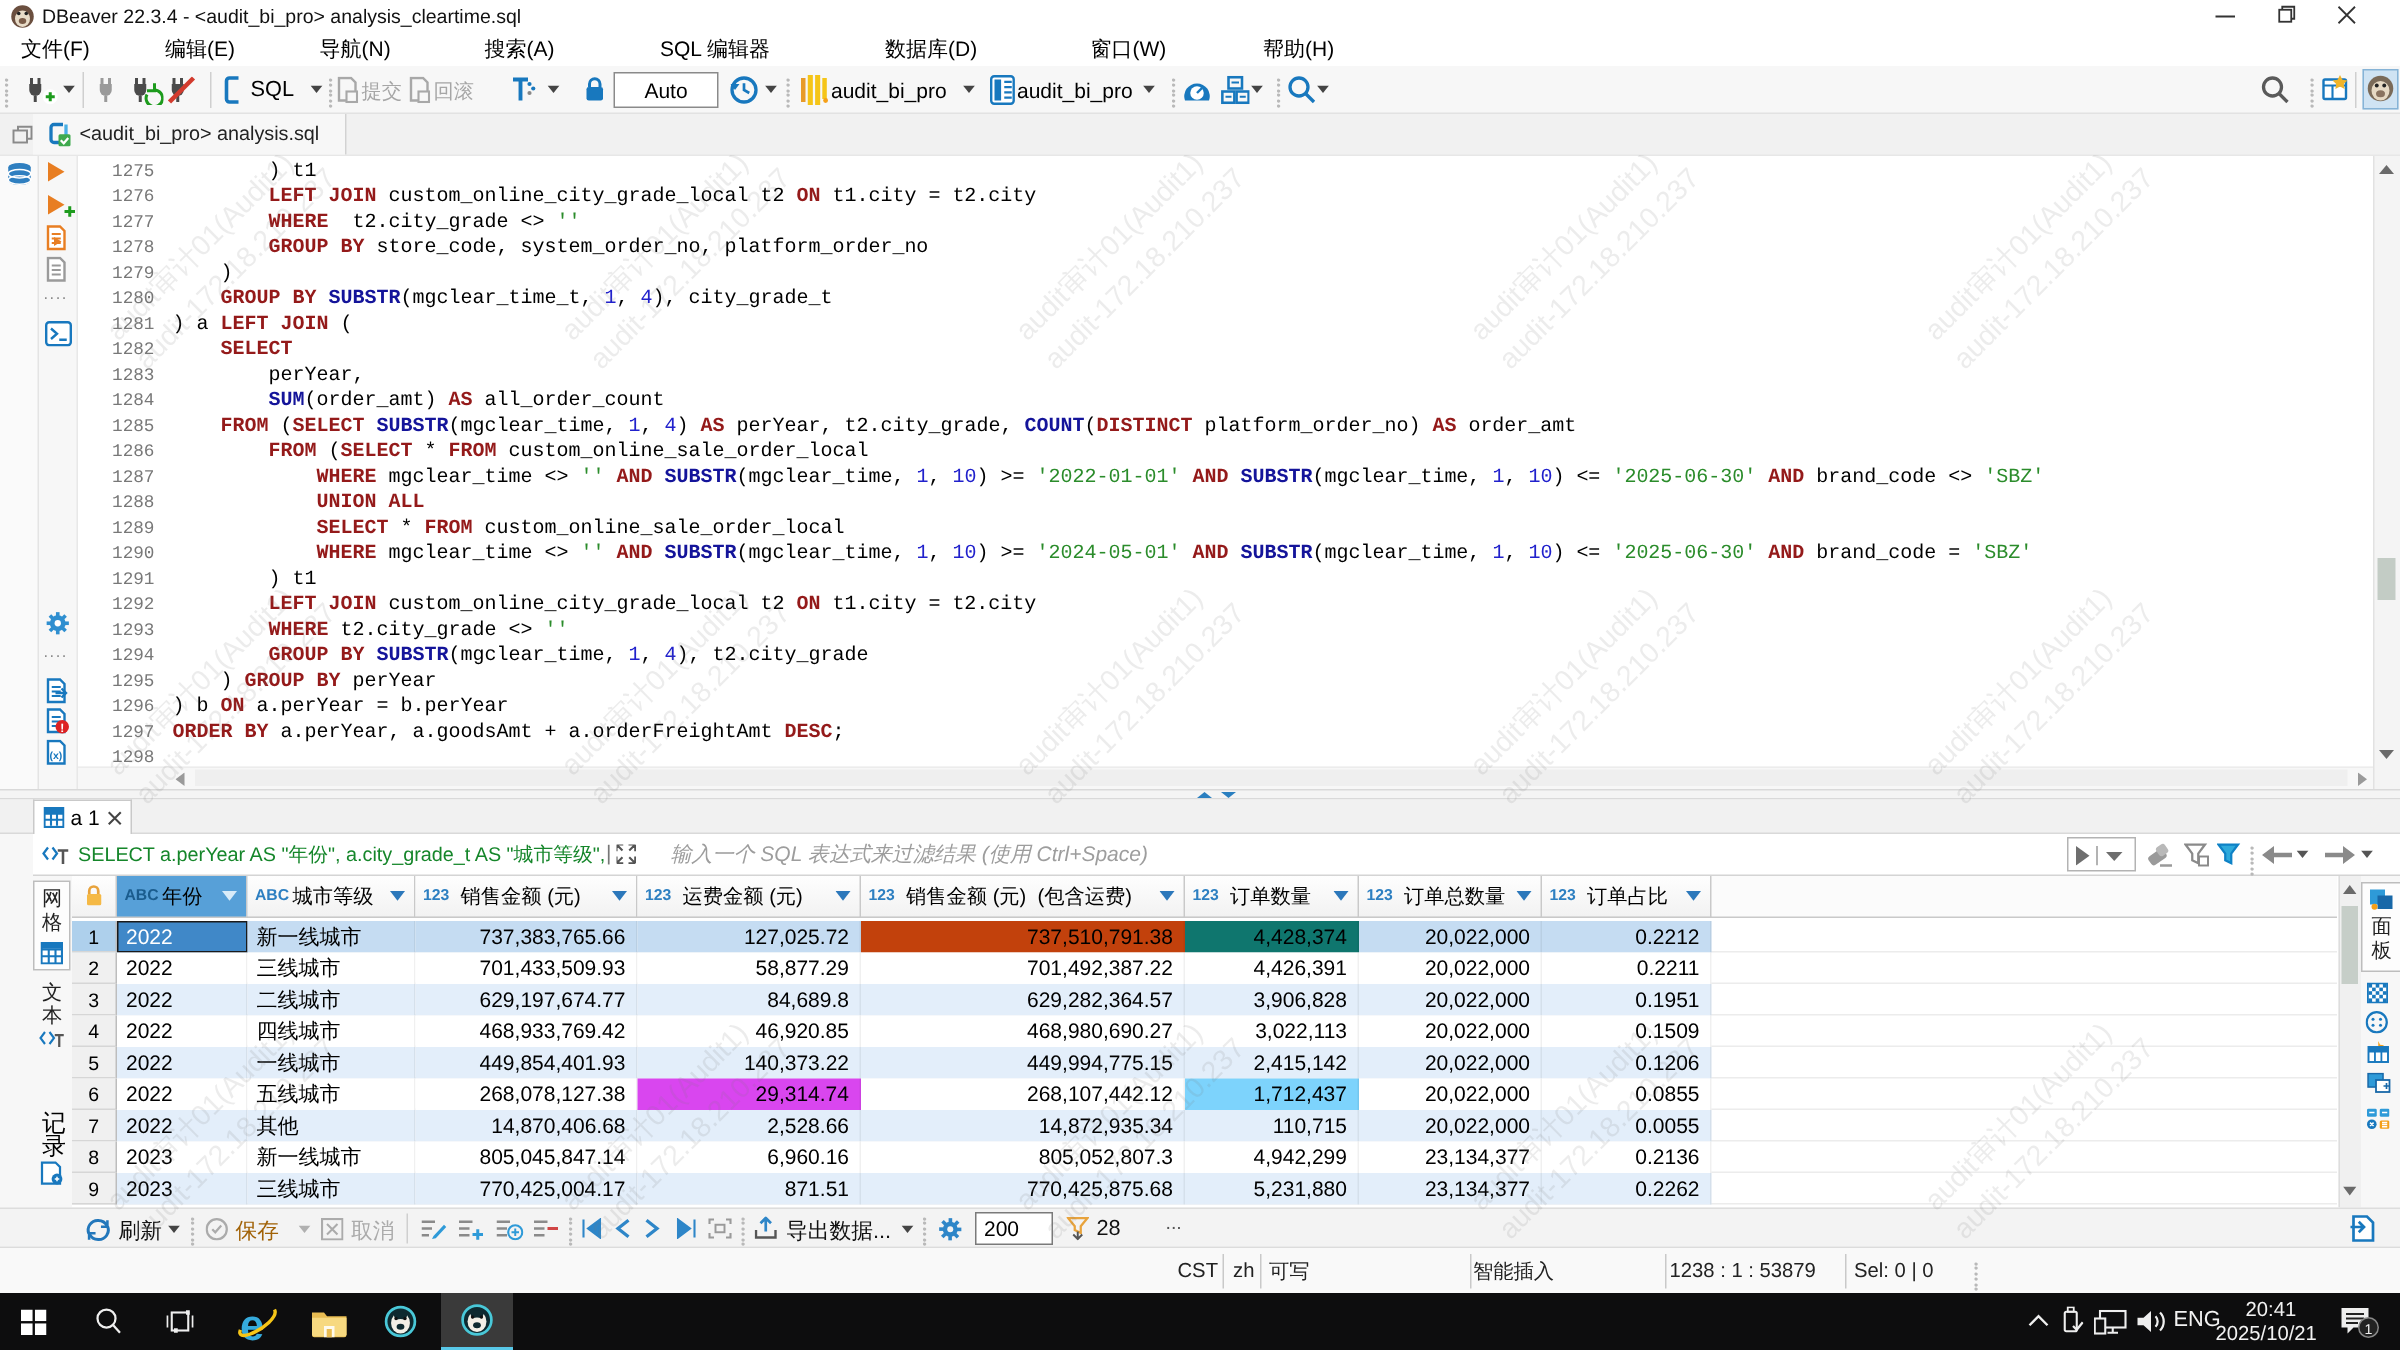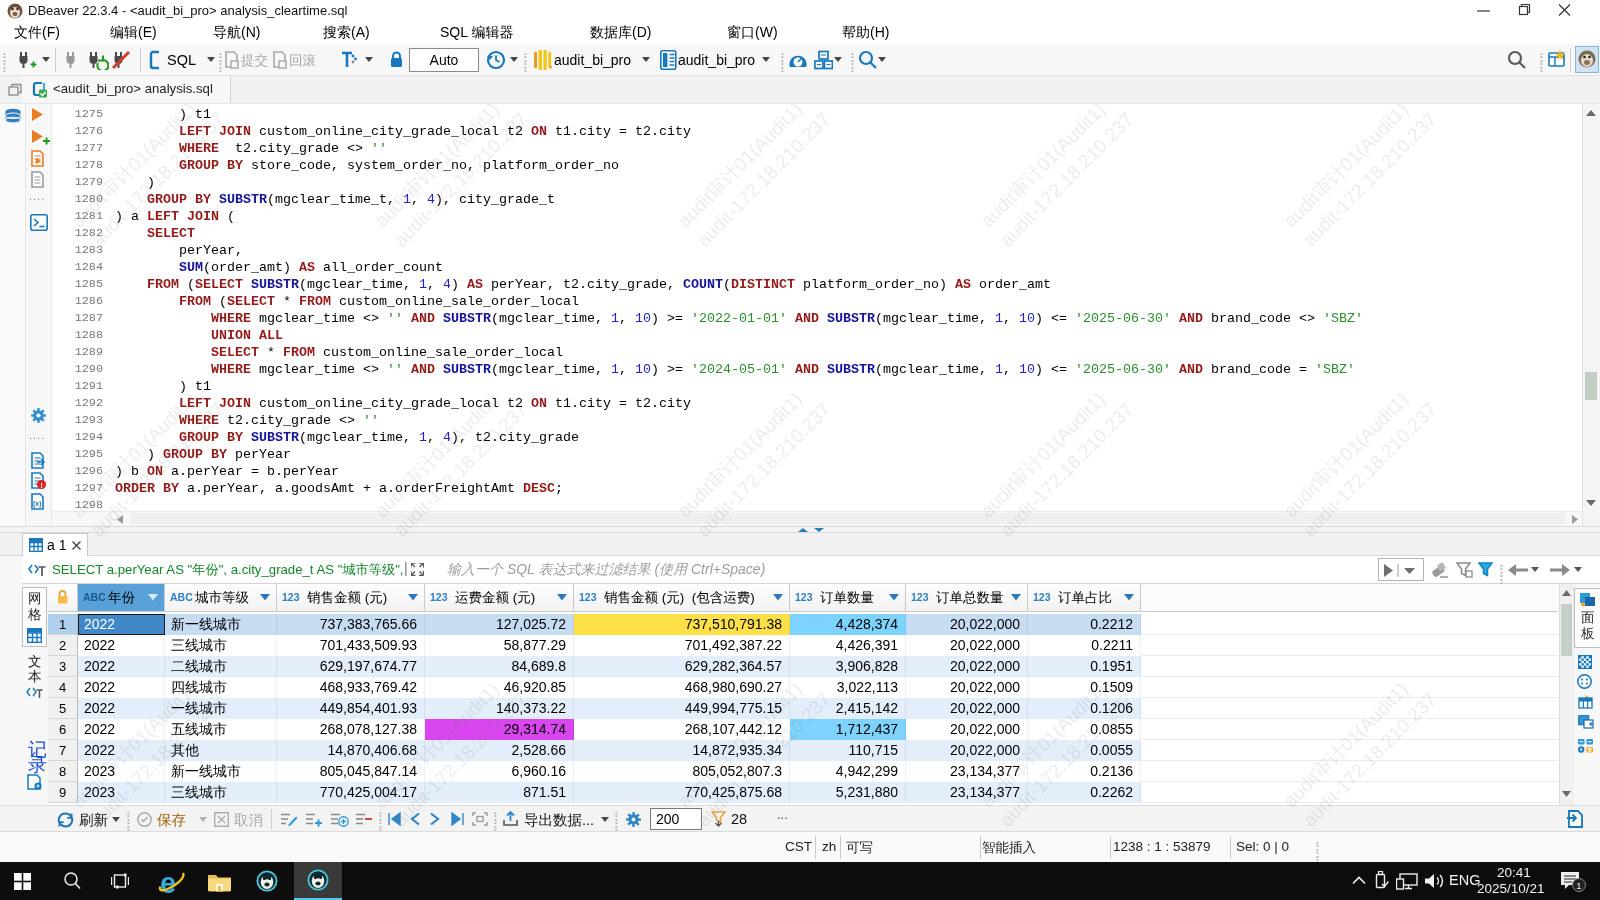--- a/index.html
+++ b/index.html
@@ -393,21 +393,21 @@
       <path d="M1 5 h13 M5.5 5 v9 M10 5 v9 M1 9.5 h13" stroke="#1878be" stroke-width="1.4"></path>
       <rect x="0.7" y="0.7" width="13.6" height="3.8" fill="#1878be"></rect>
     </svg>
   </div>
 <div class="abs" style="left:28px;top:655px;width:14px;font-size:13.5px;color:#222;line-height:14.5px;word-break:break-all">文本</div>
 <svg class="abs" style="left:26px;top:686px" width="17" height="15">
     <path d="M4 2 L1 6 L4 10" fill="none" stroke="#1878be" stroke-width="1.4"></path>
     <path d="M7 2 L10 6 L7 10" fill="none" stroke="#1878be" stroke-width="1.4"></path>
     <path d="M10.5 4 h6 M13.5 4 v8" stroke="#555" stroke-width="1.5"></path>
   </svg>
-<div class="abs" style="left:28px;top:743px;width:14px;font-size:19px;color:#1d4ed8;line-height:14.5px;word-break:break-all">记录</div>
+<div class="abs" style="left:28px;top:743px;width:14px;font-size:16px;color:#000000;line-height:14.5px;word-break:break-all">记录</div>
 <svg class="abs" style="left:26px;top:774px" width="17" height="16">
     <path d="M2 1 h9 l3 3 v11 h-12 Z" fill="#fff" stroke="#1878be" stroke-width="1.5"></path>
     <circle cx="12" cy="12" r="3.6" fill="#1878be"></circle>
     <path d="M10.5 12 h3 M12 10.5 v3" stroke="#fff" stroke-width="1"></path>
   </svg>
 <div class="abs resultarea">
 <div class="abs" style="left:48px;top:0;width:1510px;height:28px;background:#fbfbfb;border-bottom:1px solid #c9c9c9"></div>
 <div class="hdrcell" style="left:48px;width:30px">
       <svg class="abs" style="left:8px;top:5px" width="13" height="15">
         <path d="M3.5 7 V5 a3 3 0 0 1 6 0 v2" fill="none" stroke="#e8a33c" stroke-width="1.8"></path>
@@ -469,22 +469,22 @@
       <svg class="abs" style="right:5px;top:10px" width="11" height="8">
         <path d="M0 0 L10 0 L5 6.5 Z" fill="#2c78bb"></path>
       </svg>
     </div>
 <div class="abs" style="left:48px;top:50px;width:1510px;height:1px;background:#ececec"></div>
 <div class="rownum" style="left:48px;top:30px;background:#aed0ec">1</div>
 <div class="gcell txt" style="left:78px;top:30px;width:87px;background:#c5dcf2;border-right:1px solid rgba(0,0,0,0.06);background:#4088c8;color:#fff;outline:1.5px solid #1a1a1a;outline-offset:-1.5px;">2022</div>
 <div class="gcell txt" style="left:165px;top:30px;width:112px;background:#c5dcf2;border-right:1px solid rgba(0,0,0,0.06);">新一线城市</div>
 <div class="gcell num" style="left:277px;top:30px;width:148px;background:#c5dcf2;border-right:1px solid rgba(0,0,0,0.06);">737,383,765.66</div>
 <div class="gcell num" style="left:425px;top:30px;width:149px;background:#c5dcf2;border-right:1px solid rgba(0,0,0,0.06);">127,025.72</div>
-<div class="gcell num" style="left:574px;top:30px;width:216px;background:#fde047;border-right:1px solid rgba(0,0,0,0.06);">737,510,791.38</div>
-<div class="gcell num" style="left:790px;top:30px;width:116px;background:#7dd3fc;border-right:1px solid rgba(0,0,0,0.06);">4,428,374</div>
+<div class="gcell num" style="left:574px;top:30px;width:216px;background:#c2410c;border-right:1px solid rgba(0,0,0,0.06);">737,510,791.38</div>
+<div class="gcell num" style="left:790px;top:30px;width:116px;background:#0f766e;border-right:1px solid rgba(0,0,0,0.06);">4,428,374</div>
 <div class="gcell num" style="left:906px;top:30px;width:122px;background:#c5dcf2;border-right:1px solid rgba(0,0,0,0.06);">20,022,000</div>
 <div class="gcell num" style="left:1028px;top:30px;width:113px;background:#c5dcf2;border-right:1px solid rgba(0,0,0,0.06);">0.2212</div>
 <div class="abs" style="left:48px;top:71px;width:1510px;height:1px;background:#ececec"></div>
 <div class="rownum" style="left:48px;top:51px;background:#f0f0f0">2</div>
 <div class="gcell txt" style="left:78px;top:51px;width:87px;background:#ffffff;border-right:1px solid rgba(0,0,0,0.06);">2022</div>
 <div class="gcell txt" style="left:165px;top:51px;width:112px;background:#ffffff;border-right:1px solid rgba(0,0,0,0.06);">三线城市</div>
 <div class="gcell num" style="left:277px;top:51px;width:148px;background:#ffffff;border-right:1px solid rgba(0,0,0,0.06);">701,433,509.93</div>
 <div class="gcell num" style="left:425px;top:51px;width:149px;background:#ffffff;border-right:1px solid rgba(0,0,0,0.06);">58,877.29</div>
 <div class="gcell num" style="left:574px;top:51px;width:216px;background:#ffffff;border-right:1px solid rgba(0,0,0,0.06);">701,492,387.22</div>
 <div class="gcell num" style="left:790px;top:51px;width:116px;background:#ffffff;border-right:1px solid rgba(0,0,0,0.06);">4,426,391</div>

